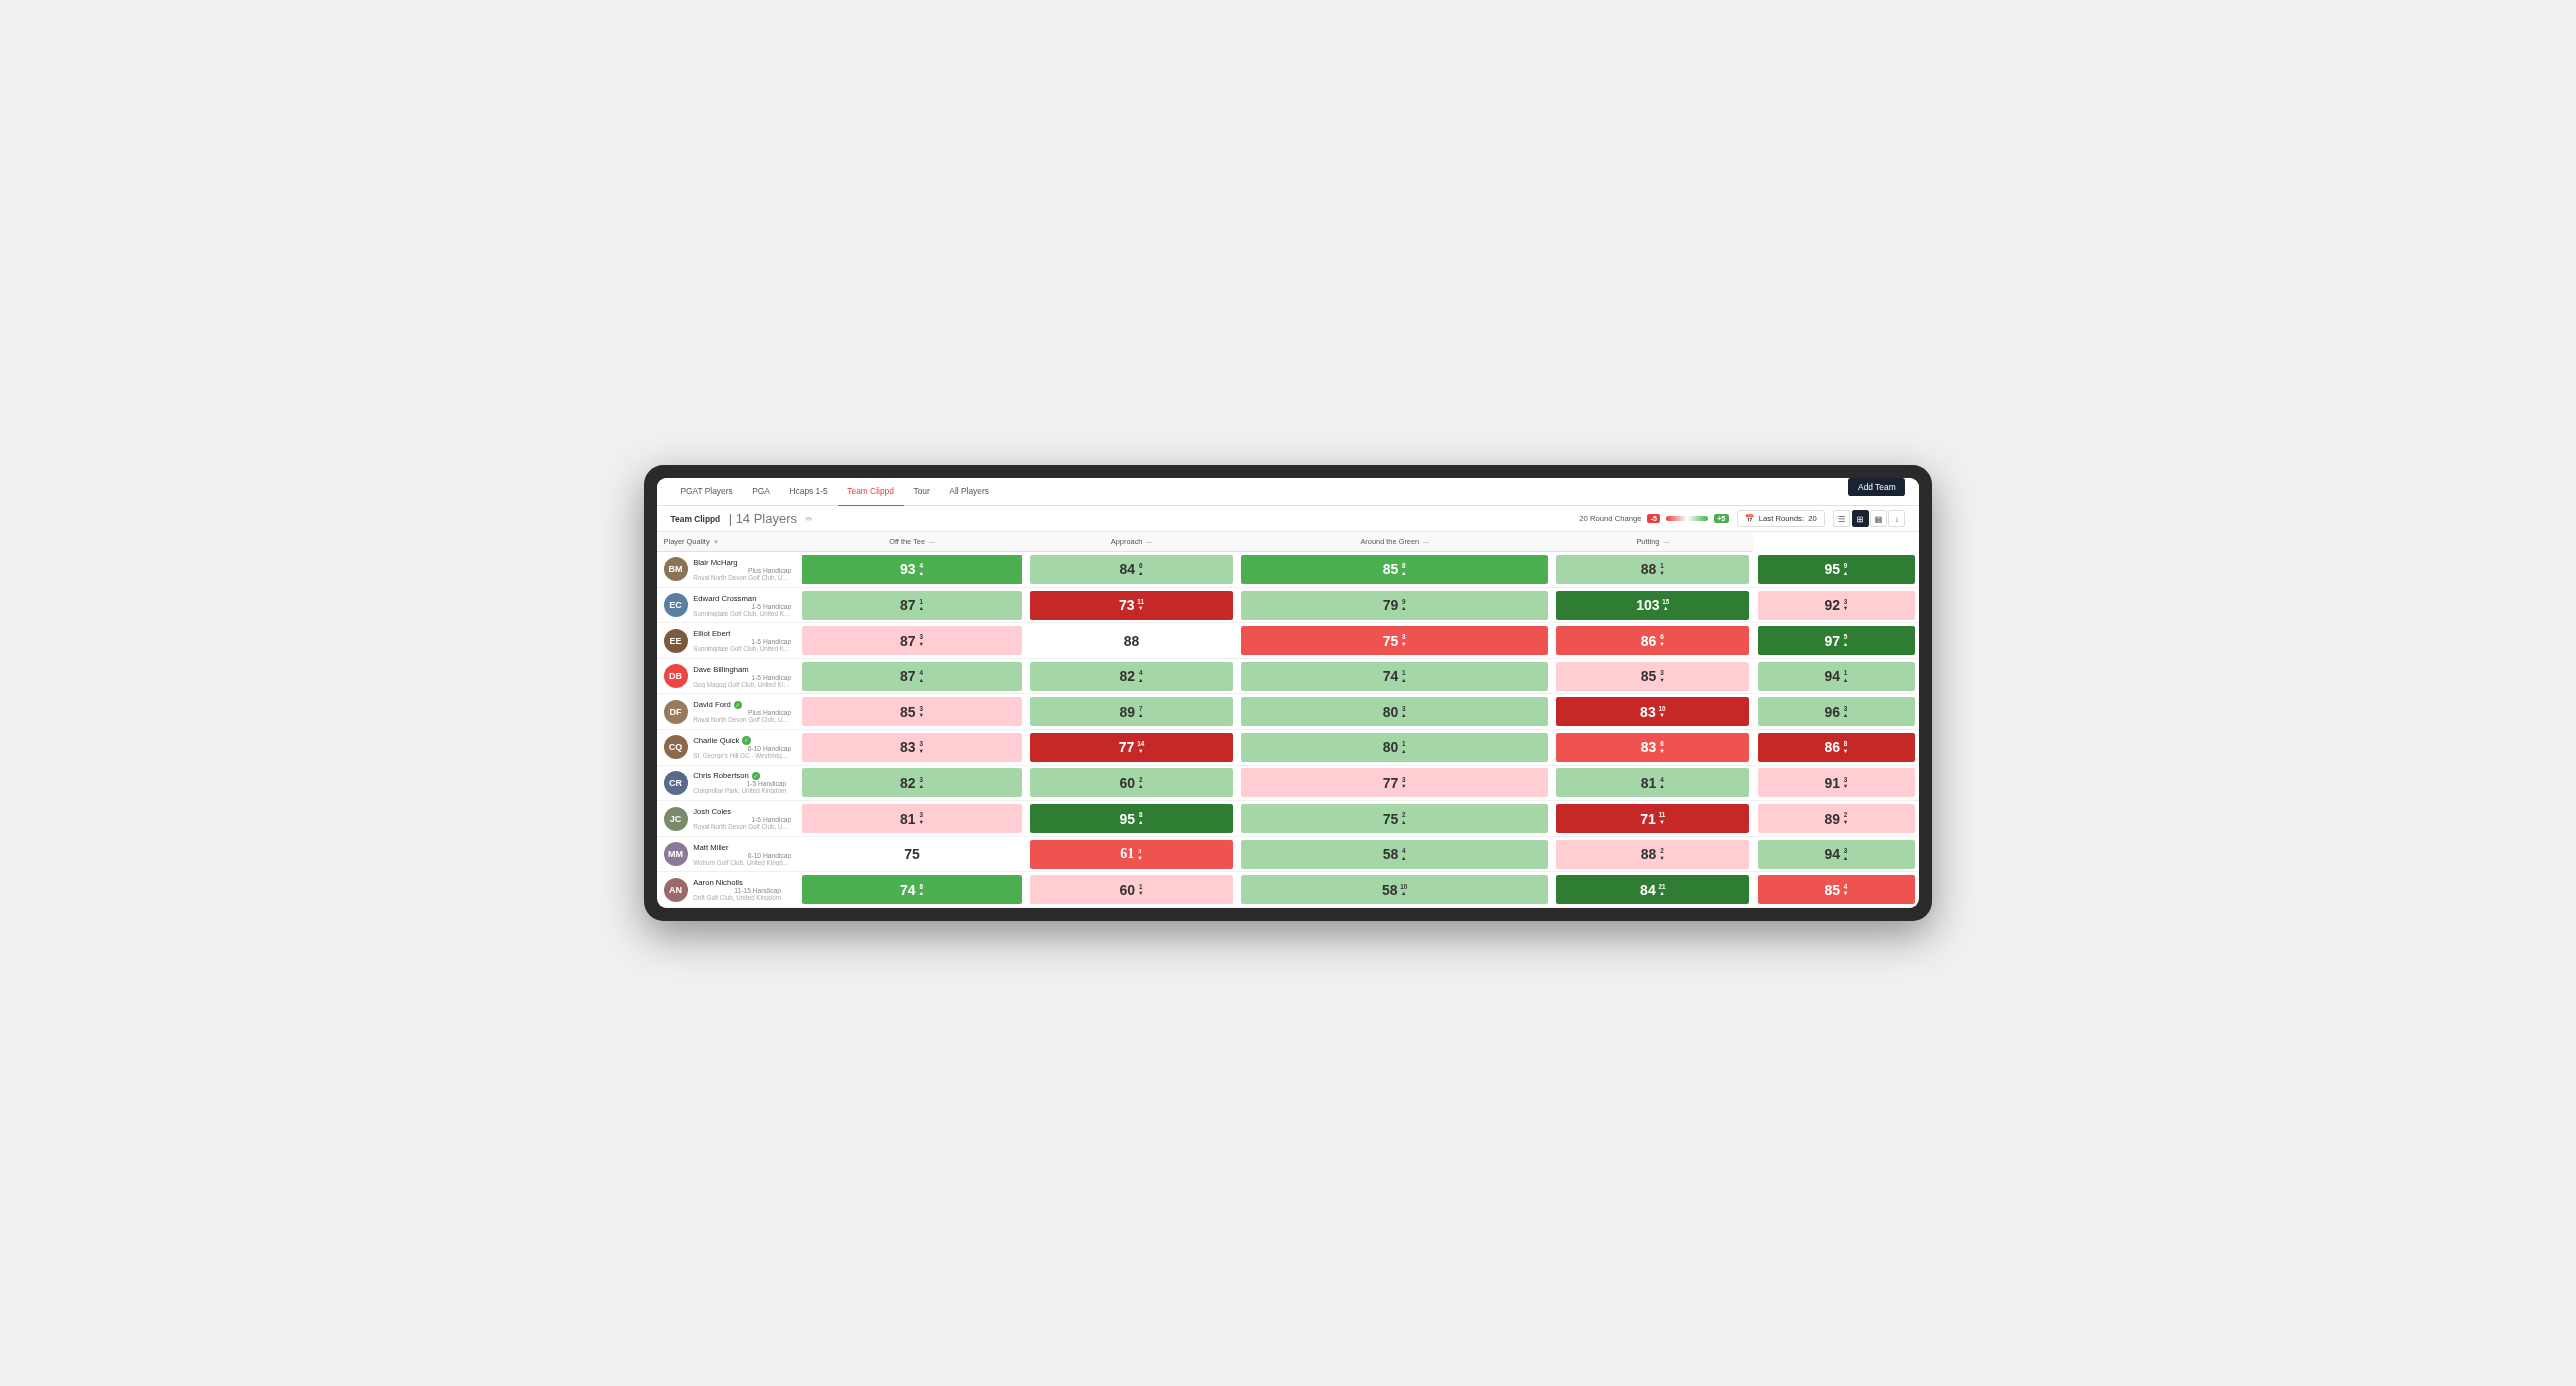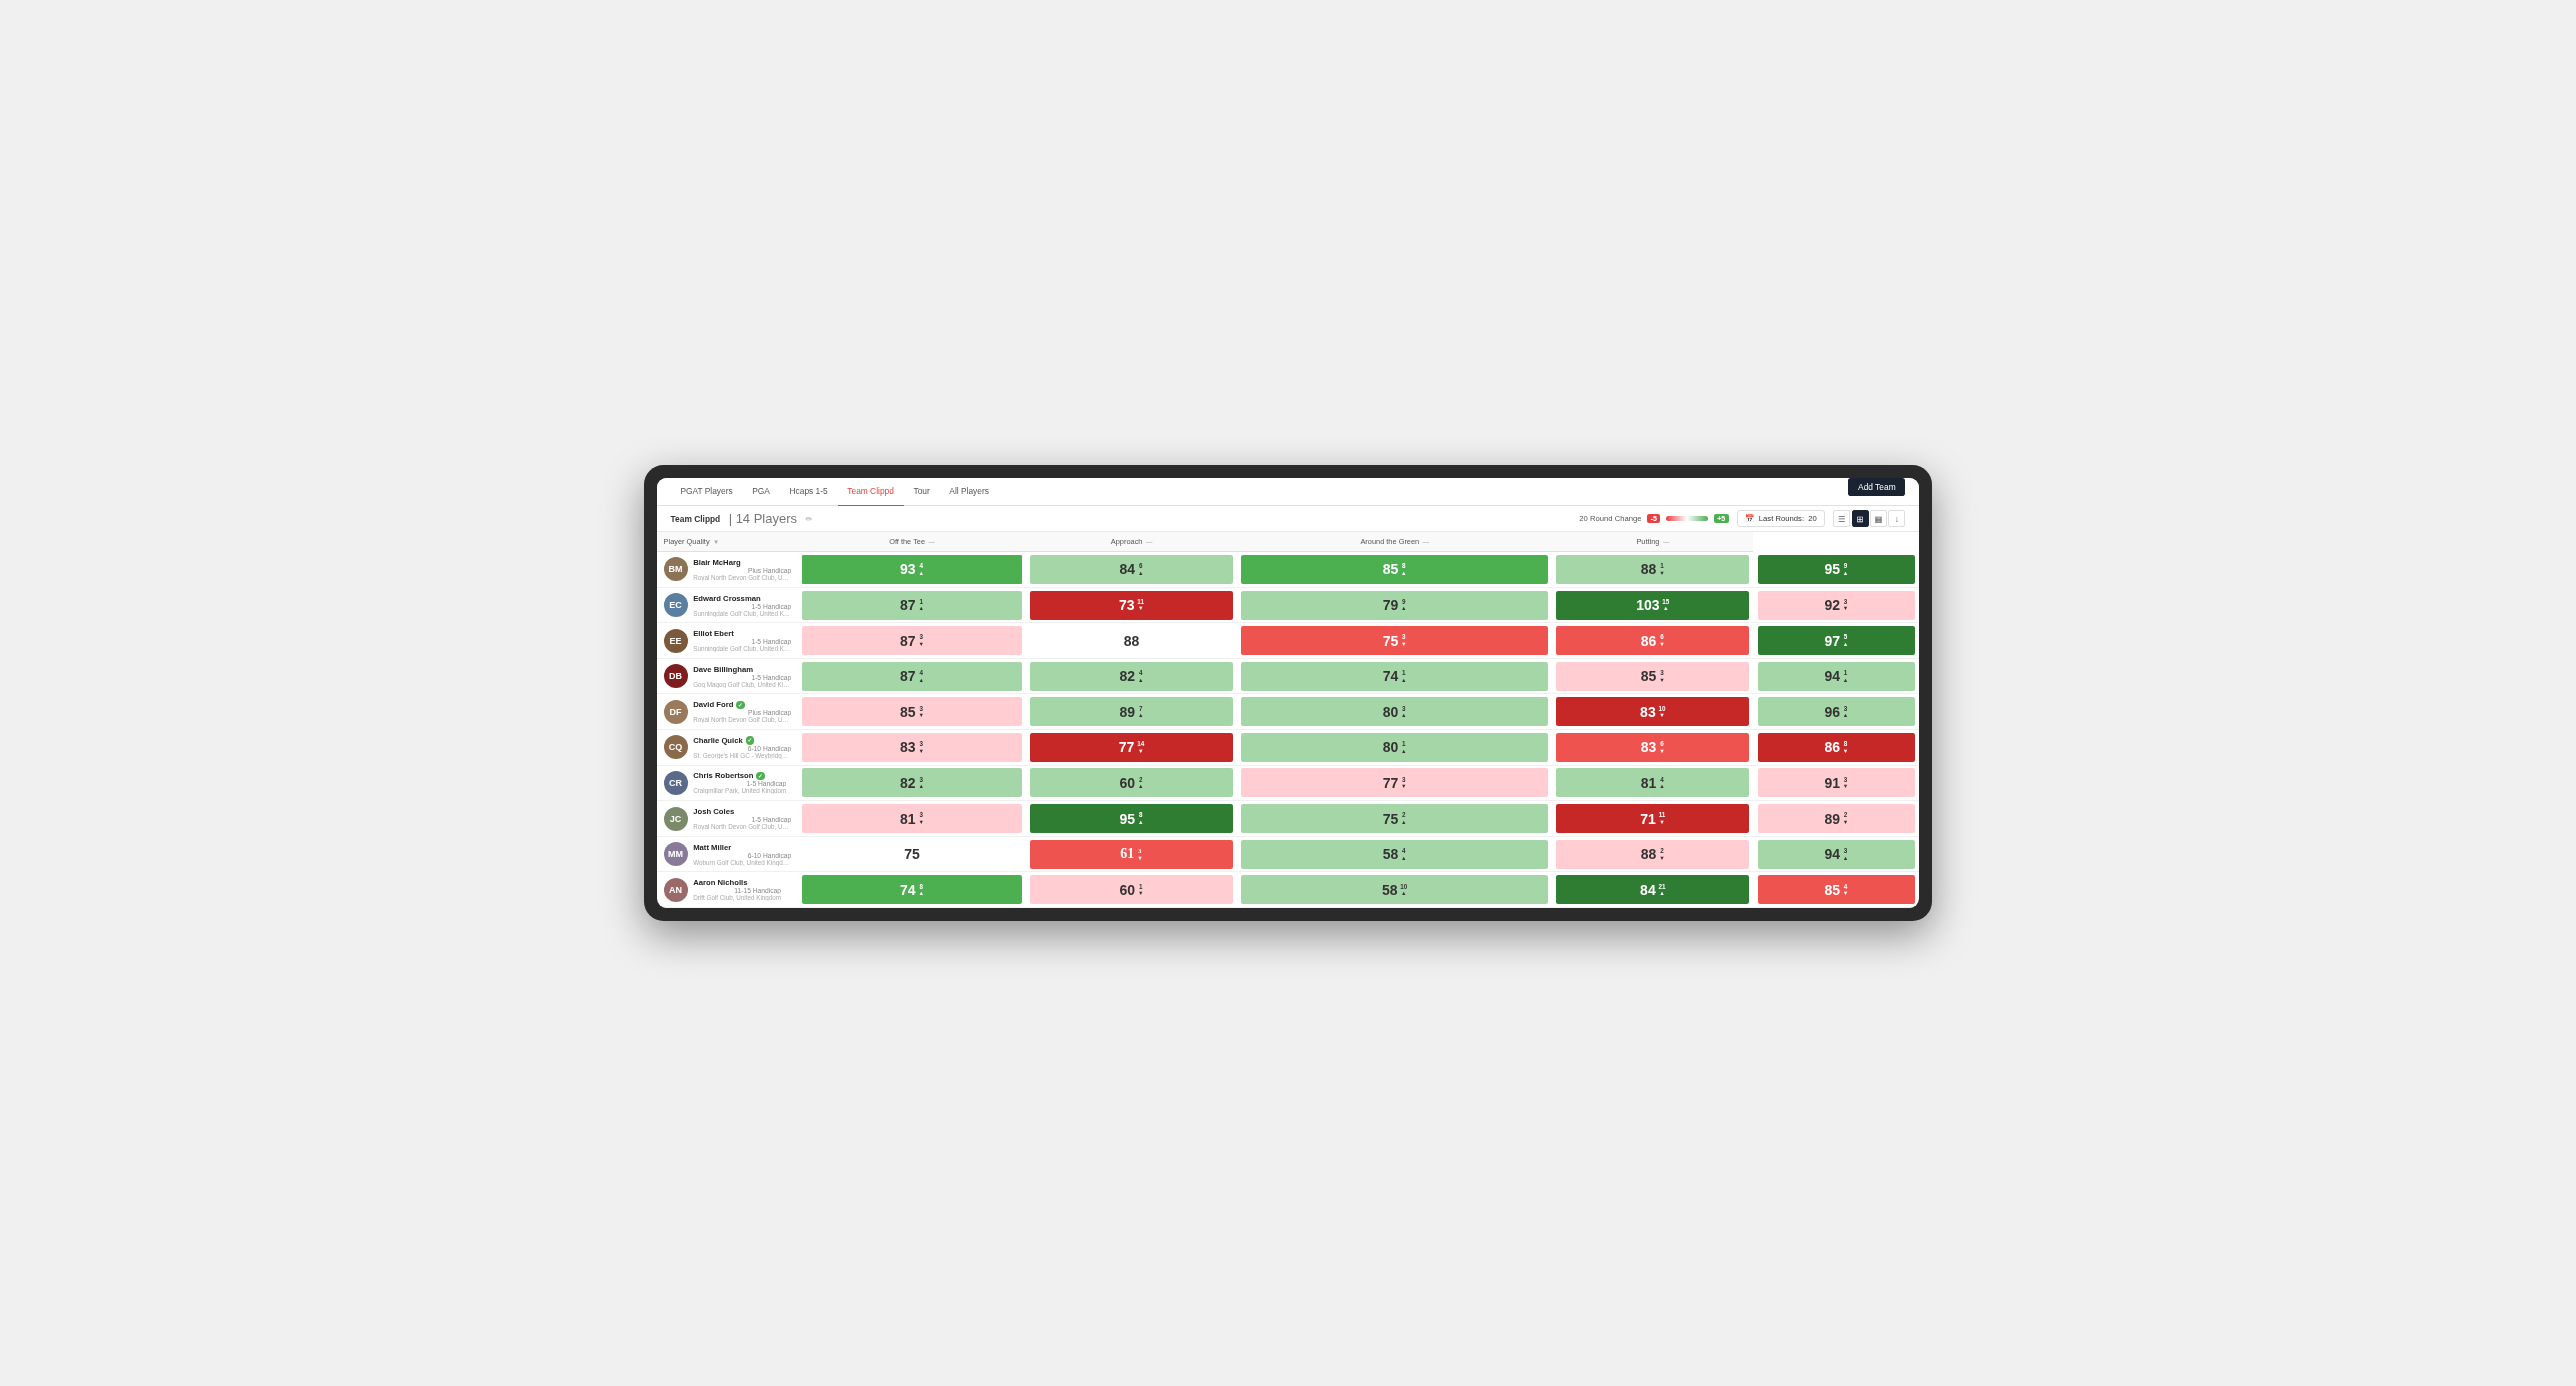--- a/index.html
+++ b/index.html
@@ -293,21 +293,21 @@
       justify-content: center;
       font-size: 9px;
       color: white;
       font-weight: 600;
     }
 
     .player-details { min-width: 0; }
 
     .player-name {
       font-size: 7.7px;
-      font-weight: 700;
+      font-weight: 400;
       color: #222;
       display: flex;
       align-items: center;
       gap: 2.8px;
     }
 
     .player-verified {
       width: 8.4px;
       height: 8.4px;
       background: #4caf50;
@@ -657,21 +657,21 @@
         <div class="score-change">
         <span class="change-num">5</span>
         <span class="change-arrow">▲</span>
       </div>
       </div>
     </td>
               </tr>
               <tr class="player-row">
                 <td>
     <div class="player-info-cell">
-      <div class="player-avatar" style="background:#7f1d1d">
+      <div class="player-avatar" style="background:#ef4444">
         DB
       </div>
       <div class="player-details">
         <div class="player-name">
           Dave Billingham
           
         </div>
         <div class="player-handicap">1-5 Handicap</div>
         <div class="player-club">Gog Magog Golf Club, United Kingdom</div>
       </div>

